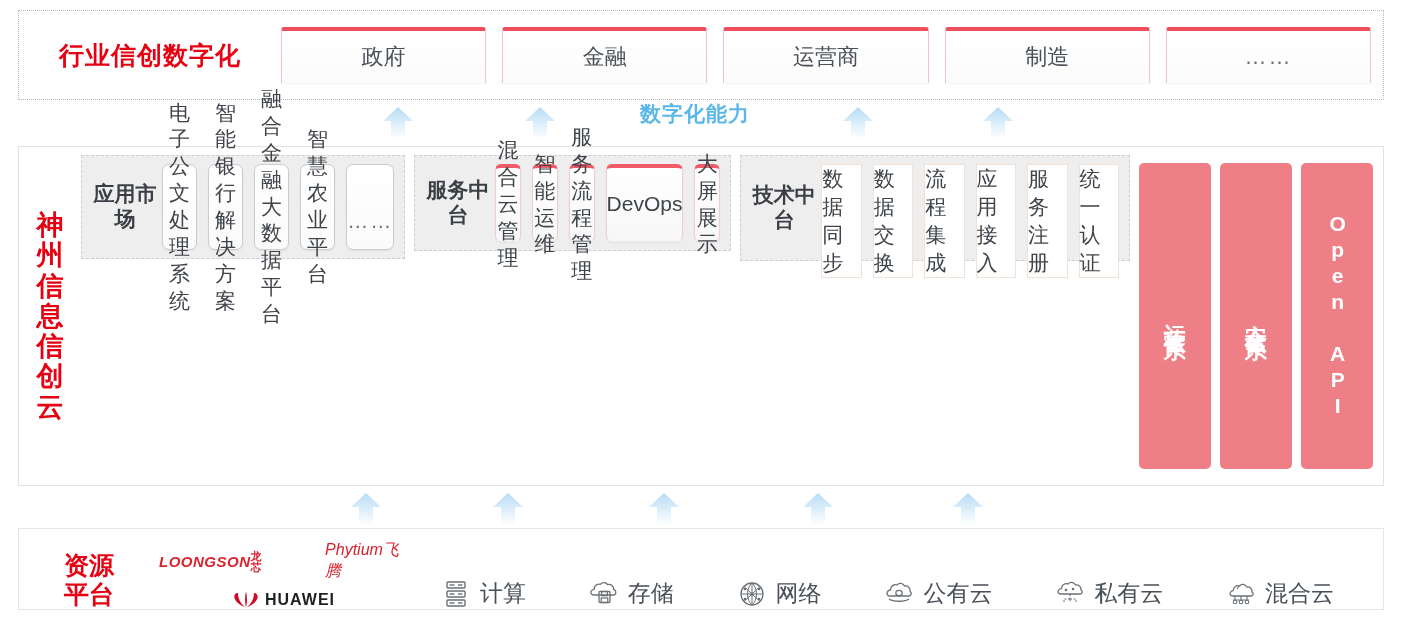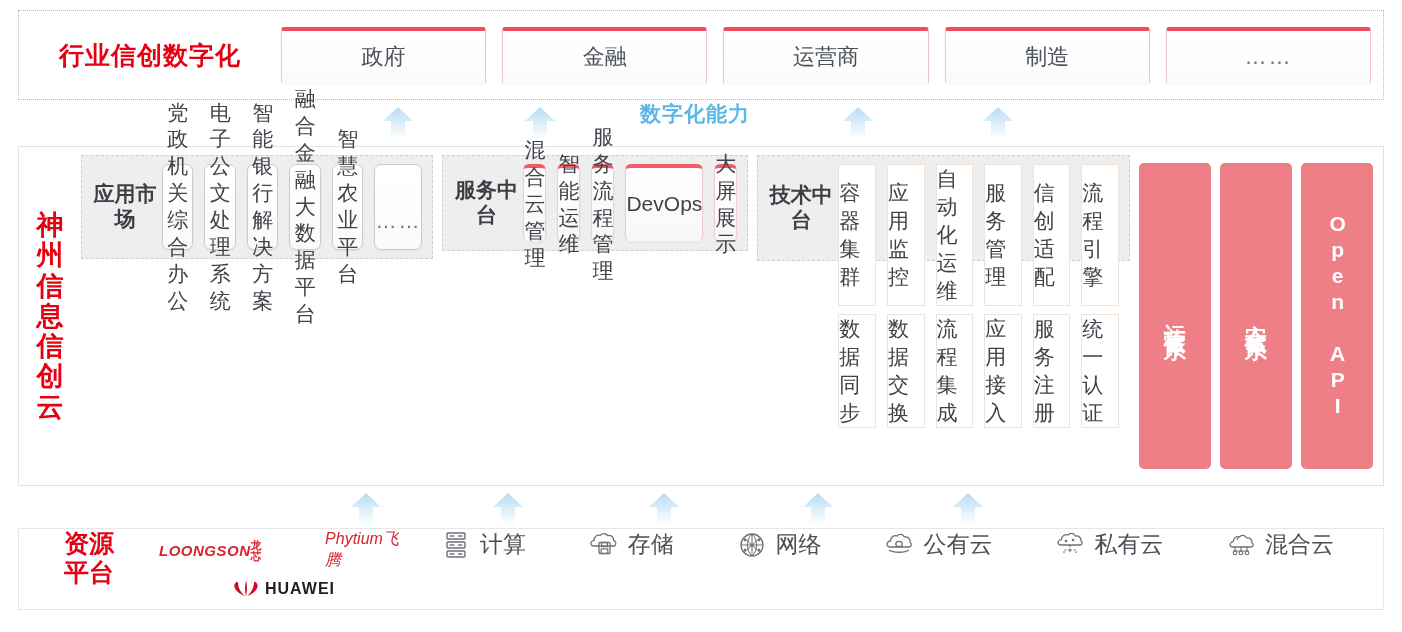--- a/index.html
+++ b/index.html
@@ -132,21 +132,21 @@
     line-height: 1.16; text-align: center;
   }
   .pillar.vertical-cjk span { writing-mode: vertical-rl; letter-spacing: 5px; }
   .pillar.vertical-latin span { writing-mode: vertical-rl; text-orientation: upright; letter-spacing: 3px; font-size: 21px; }
 
   
   .resource-band {
     position: absolute; left: 18px; top: 528px;
     width: 1366px; height: 82px;
     border: 1px solid #e6e6e6; background: #ffffff;
-    display: flex; align-items: flex-start;
+    display: flex; align-items: flex-end;
   }
   .resource-title {
     width: 140px; text-align: center;
     color: #e60012; font-size: 25px; font-weight: bold; line-height: 1.16;
   }
   .vendor-logos {
     width: 250px; display: flex; flex-direction: column;
     align-items: center; justify-content: center; gap: 9px;
   }
   .vendor-row1 { display: flex; align-items: center; gap: 16px; }
@@ -222,22 +222,20 @@
         <span>创</span>
         <span>云</span>
       </div>
 
     <div class="cloud-main">
       <div class="cloud-rows">
 
         <div class="crow app">
           <div class="crow-label">应用市场</div>
           <div class="crow-cells">
-            <div class="app-box" style="white-space:pre-line">党政机关
-综合办公</div>
             <div class="app-box" style="white-space:pre-line">电子公文
 处理系统</div>
             <div class="app-box" style="white-space:pre-line">智能银行
 解决方案</div>
             <div class="app-box" style="white-space:pre-line">融合金融
 大数据平台</div>
             <div class="app-box" style="white-space:pre-line">智慧农业
 平台</div>
             <div class="app-box dots">……</div>
           </div>
@@ -252,28 +250,20 @@
             <div class="svc-box" style="white-space:pre-line">服务流程
 管理</div>
             <div class="svc-box" style="white-space:pre-line">DevOps</div>
             <div class="svc-box" style="white-space:pre-line">大屏展示</div>
           </div>
         </div>
 
         <div class="crow tech">
           <div class="crow-label">技术中台</div>
           <div class="tech-grid">
-            <div class="tech-line">
-              <div class="tech-box">容器集群</div>
-              <div class="tech-box">应用监控</div>
-              <div class="tech-box">自动化运维</div>
-              <div class="tech-box">服务管理</div>
-              <div class="tech-box">信创适配</div>
-              <div class="tech-box">流程引擎</div>
-            </div>
             <div class="tech-line">
               <div class="tech-box">数据同步</div>
               <div class="tech-box">数据交换</div>
               <div class="tech-box">流程集成</div>
               <div class="tech-box">应用接入</div>
               <div class="tech-box">服务注册</div>
               <div class="tech-box">统一认证</div>
             </div>
           </div>
         </div>

